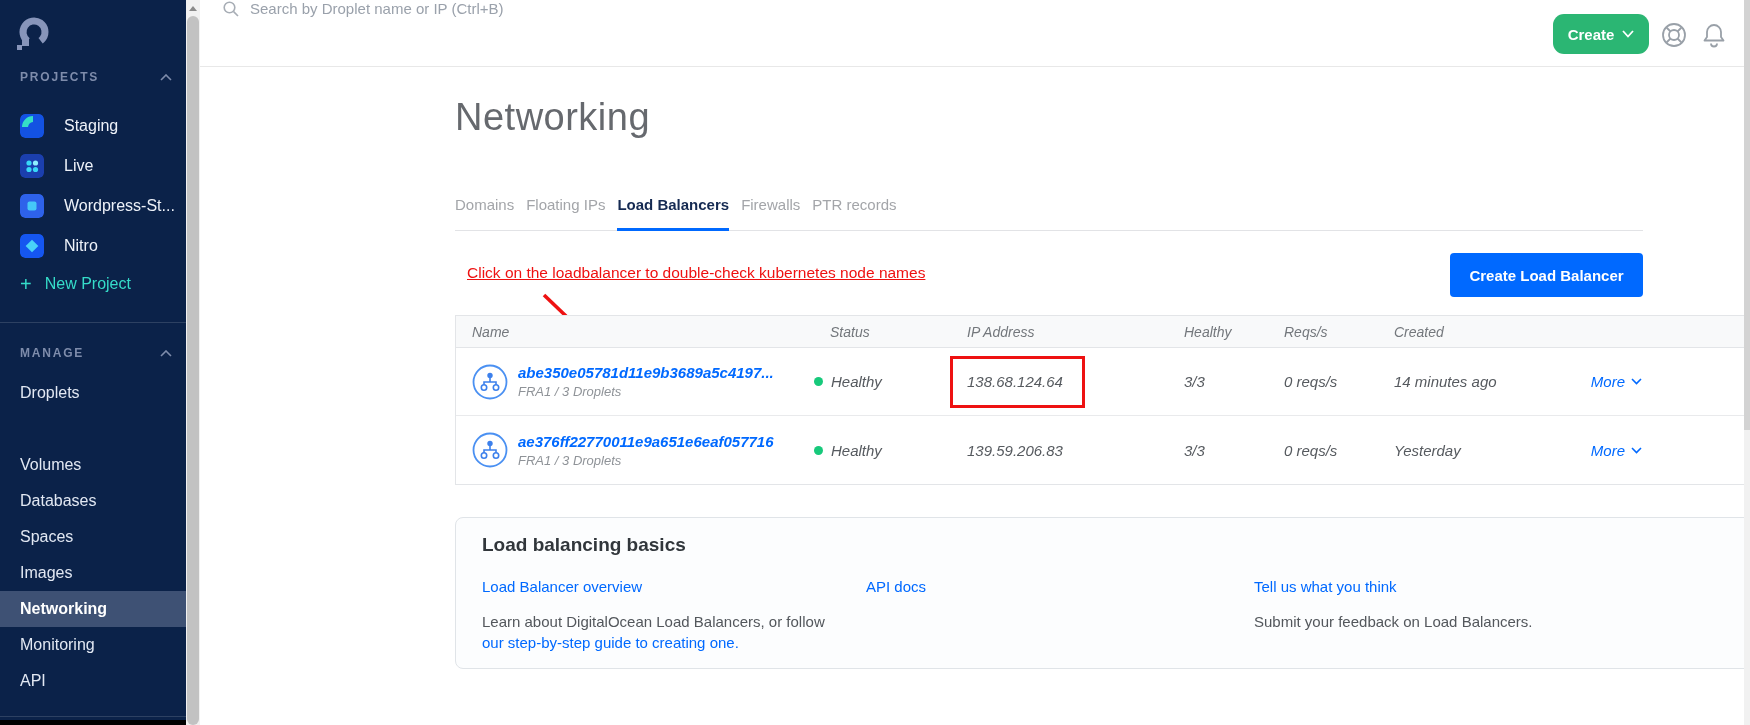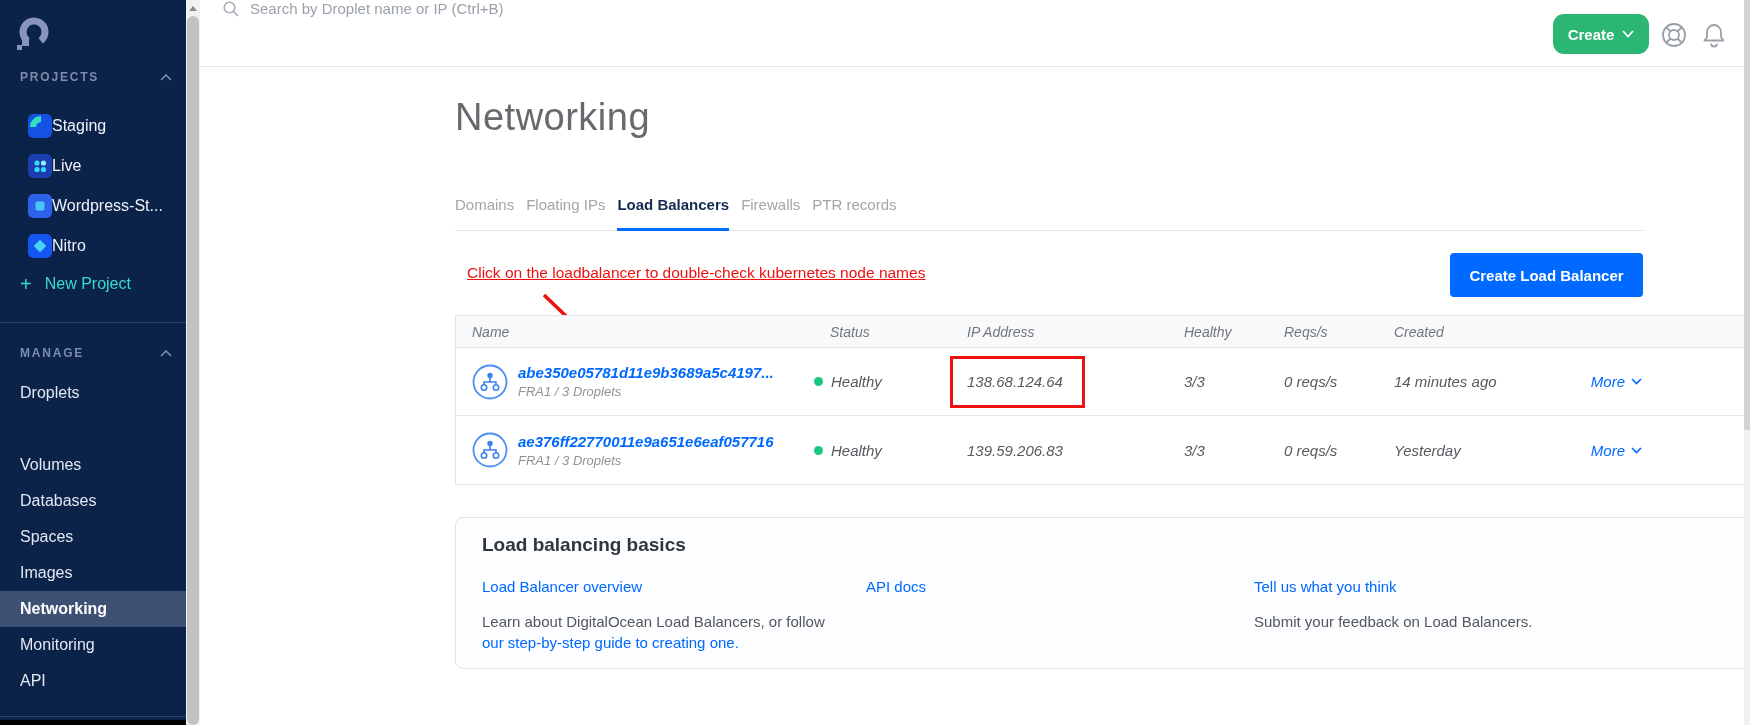--- a/index.html
+++ b/index.html
@@ -11,21 +11,21 @@
   }
 
   
   .sidebar { position:absolute; left:0; top:0; width:186px; height:725px; background:#0b2249; color:#e7ecf6; }
   .logo { position:absolute; left:16px; top:15px; width:36px; height:36px; }
   .side-header { position:absolute; left:20px; right:14px; display:flex; align-items:center; justify-content:space-between;
                  color:#7e8cab; font-size:12px; letter-spacing:1.8px; font-weight:bold; }
   .proj-header { top:70px; }
   .manage-header { top:346px; }
   .chev-up { width:12px; height:7px; }
-  .proj-row { position:absolute; left:28px; height:40px; display:flex; align-items:center; gap:0; font-size:16px; color:#eef2f9; cursor:pointer; }
+  .proj-row { position:absolute; left:20px; height:40px; display:flex; align-items:center; gap:20px; font-size:16px; color:#eef2f9; cursor:pointer; }
   .proj-icon { width:24px; height:24px; border-radius:5px; flex:0 0 24px; }
   .new-project { position:absolute; left:20px; height:36px; display:flex; align-items:center; gap:13px; color:#35dcc9; font-size:16px; cursor:pointer; }
   .plus { font-size:20px; line-height:1; color:#35dcc9; }
   .side-divider { position:absolute; left:0; width:186px; border-top:1px solid rgba(255,255,255,0.14); }
   .manage-row { position:absolute; left:0; width:186px; height:36px; display:flex; align-items:center; gap:10px;
                 padding-left:20px; font-size:16px; color:#e2e8f3; cursor:pointer; }
   .manage-row.active { background:#3e5174; color:#ffffff; font-weight:bold; }
   .ltd-badge { background:#25b2f1; color:#fff; font-size:11px; font-weight:bold; letter-spacing:.5px;
                padding:3px 8px; border-radius:3px; }
   .side-bottom-black { position:absolute; left:0; bottom:0; width:186px; height:5px; background:#000; }

